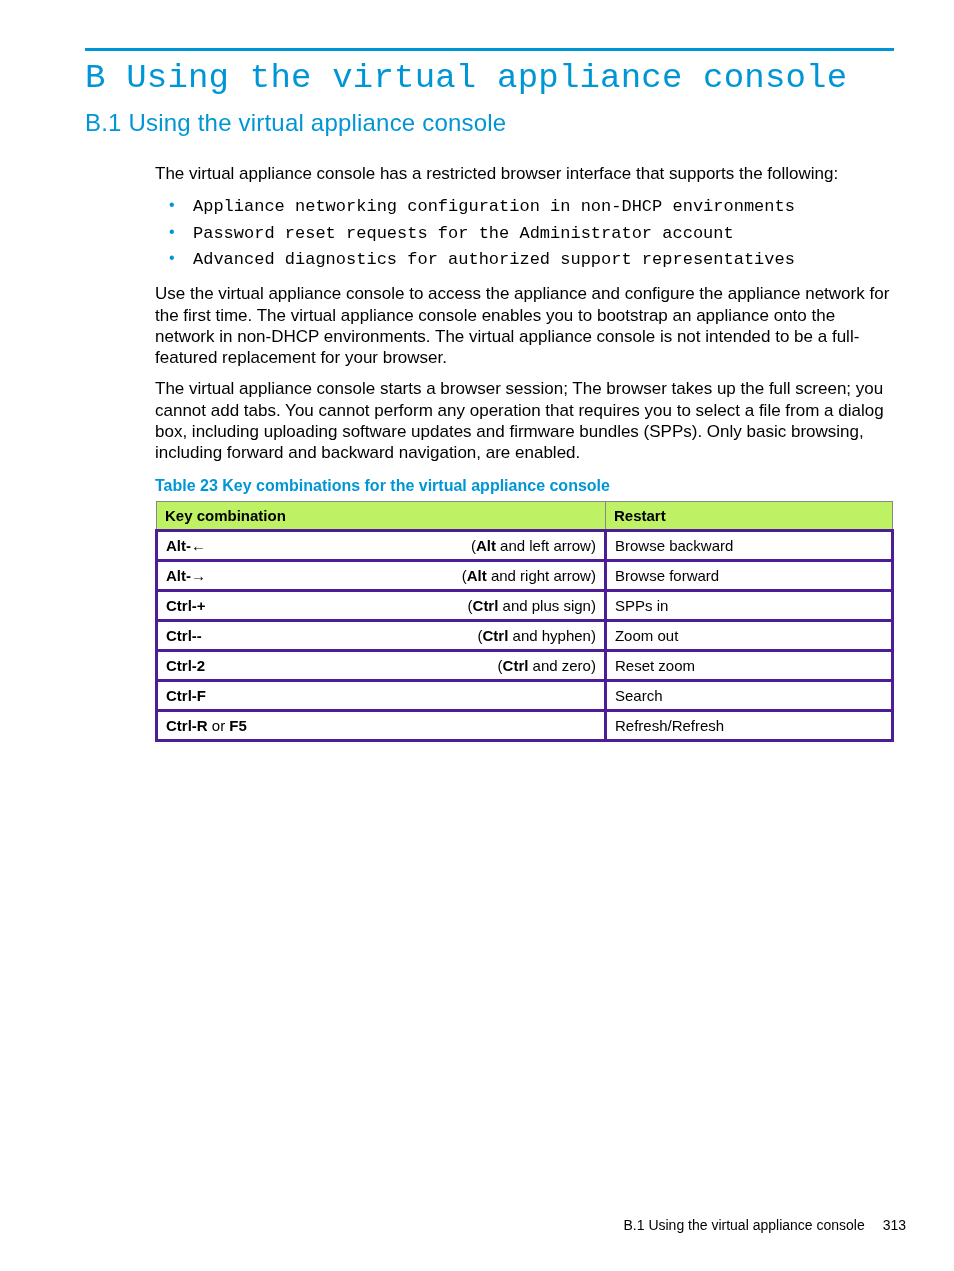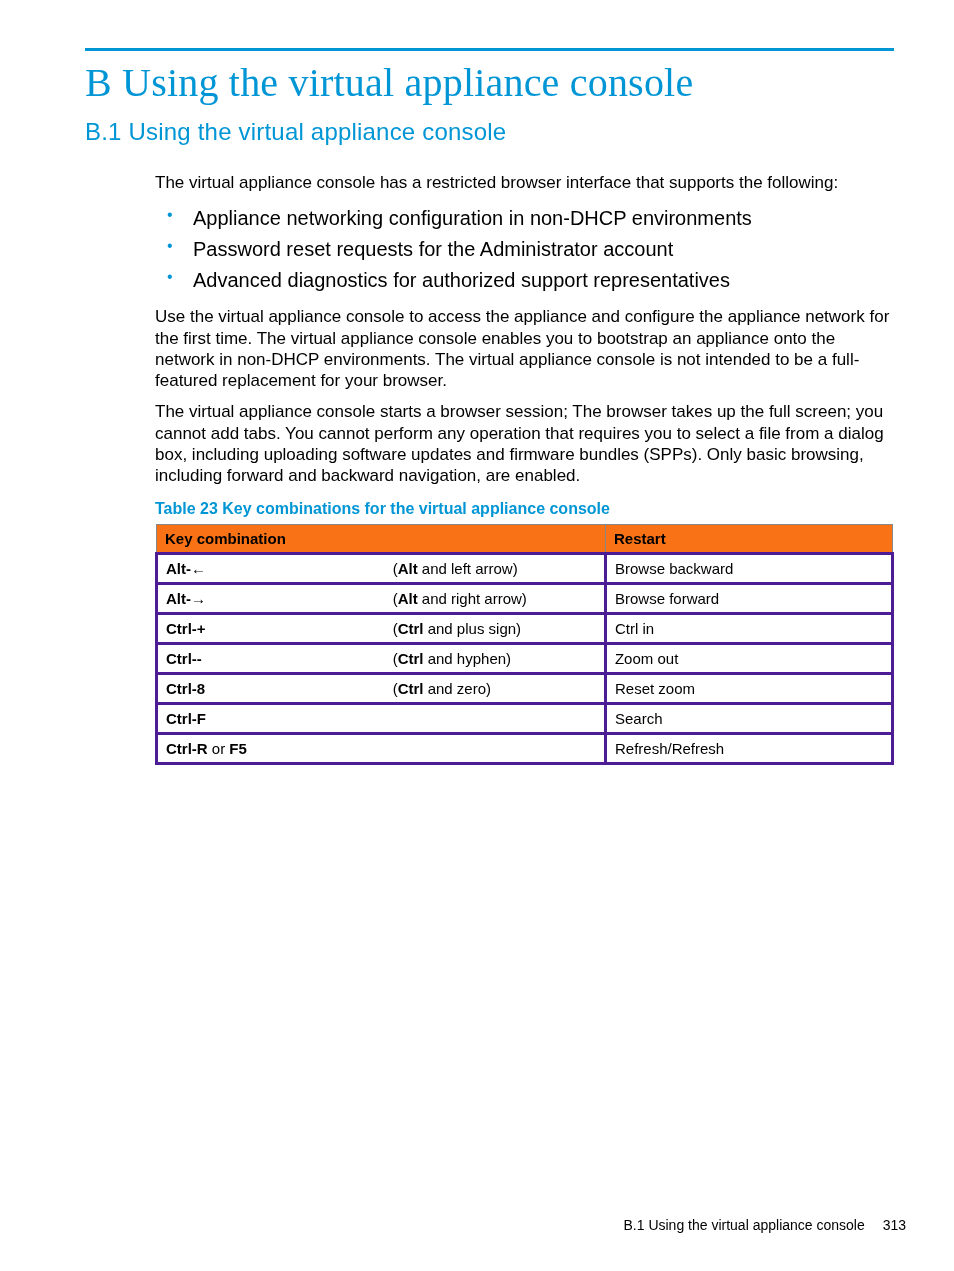--- a/index.html
+++ b/index.html
@@ -14,24 +14,24 @@
     position: relative;
   }
   .page {
     padding: 48px 60px 0 85px;
   }
   .rule {
     border-top: 3px solid #0096d6;
     margin-bottom: 8px;
   }
   h1.appendix-title {
-    font-family: Liberation Serif, serif;
+    font-family: Liberation Mono, monospace;
     font-stretch: condensed;
     font-weight: 300;
-    font-size: 40px;
+    font-size: 34px;
     color: #0096d6;
     margin: 0 0 12px 0;
     letter-spacing: 0.2px;
   }
   h2.section-title {
     font-family: "Arial Narrow", Arial, sans-serif;
     font-stretch: condensed;
     font-weight: 300;
     font-size: 24px;
     color: #0096d6;
@@ -49,23 +49,23 @@
     line-height: 1.25;
     margin: 0 0 10px 0;
     color: #000;
   }
   ul.bullets {
     list-style: none;
     padding: 0;
     margin: 0 0 10px 0;
   }
   ul.bullets li {
-    font-family: Liberation Sans, sans-serif;
-    font-stretch: condensed;
-    font-size: 20px;
+    font-family: Liberation Mono, monospace;
+    font-stretch: condensed;
+    font-size: 17px;
     line-height: 1.55;
     padding-left: 38px;
     position: relative;
   }
   ul.bullets li::before {
     content: "•";
     color: #0096d6;
     position: absolute;
     left: 12px;
     top: 0;
@@ -84,35 +84,36 @@
     width: 100%;
     font-family: "Arial Narrow", Arial, sans-serif;
     font-stretch: condensed;
     font-size: 15px;
   }
   table.keycombo th {
     text-align: left;
     font-weight: 700;
     border: 1px solid #888;
     padding: 5px 8px;
-    background: #f97316;
+    background: #bef264;
   }
   table.keycombo td {
     border: 3px solid #4c1d95;
     padding: 5px 8px;
     vertical-align: top;
   }
   table.keycombo td.keycol {
     width: 31%;
     border-right: none;
     font-weight:700;
   }
   table.keycombo td.paren {
     width: 30%;
     border-left: none;
+    text-align: right;
   }
   table.keycombo td.fn {
     width: 39%;
   }
   .kw { font-weight: 700; }
   .norm { font-weight: 400; }
   .footer {
     position: absolute;
     bottom: 38px;
     right: 48px;
@@ -159,29 +160,29 @@
             <td class="fn">Browse backward</td>
           </tr>
           <tr>
             <td class="keycol"><span class="kw">Alt-</span>→</td>
             <td class="paren">(<span class="kw">Alt</span> and right arrow)</td>
             <td class="fn">Browse forward</td>
           </tr>
           <tr>
             <td class="keycol"><span class="kw">Ctrl-+</span></td>
             <td class="paren">(<span class="kw">Ctrl</span> and plus sign)</td>
-            <td class="fn">Ctrl in</td>
+            <td class="fn">SPPs in</td>
           </tr>
           <tr>
             <td class="keycol"><span class="kw">Ctrl--</span></td>
             <td class="paren">(<span class="kw">Ctrl</span> and hyphen)</td>
             <td class="fn">Zoom out</td>
           </tr>
           <tr>
-            <td class="keycol"><span class="kw">Ctrl-8</span></td>
+            <td class="keycol"><span class="kw">Ctrl-2</span></td>
             <td class="paren">(<span class="kw">Ctrl</span> and zero)</td>
             <td class="fn">Reset zoom</td>
           </tr>
           <tr>
             <td class="keycol"><span class="kw">Ctrl-F</span></td>
             <td class="paren"></td>
             <td class="fn">Search</td>
           </tr>
           <tr>
             <td class="keycol"><span class="kw">Ctrl-R</span> <span class="norm">or</span> <span class="kw">F5</span></td>

